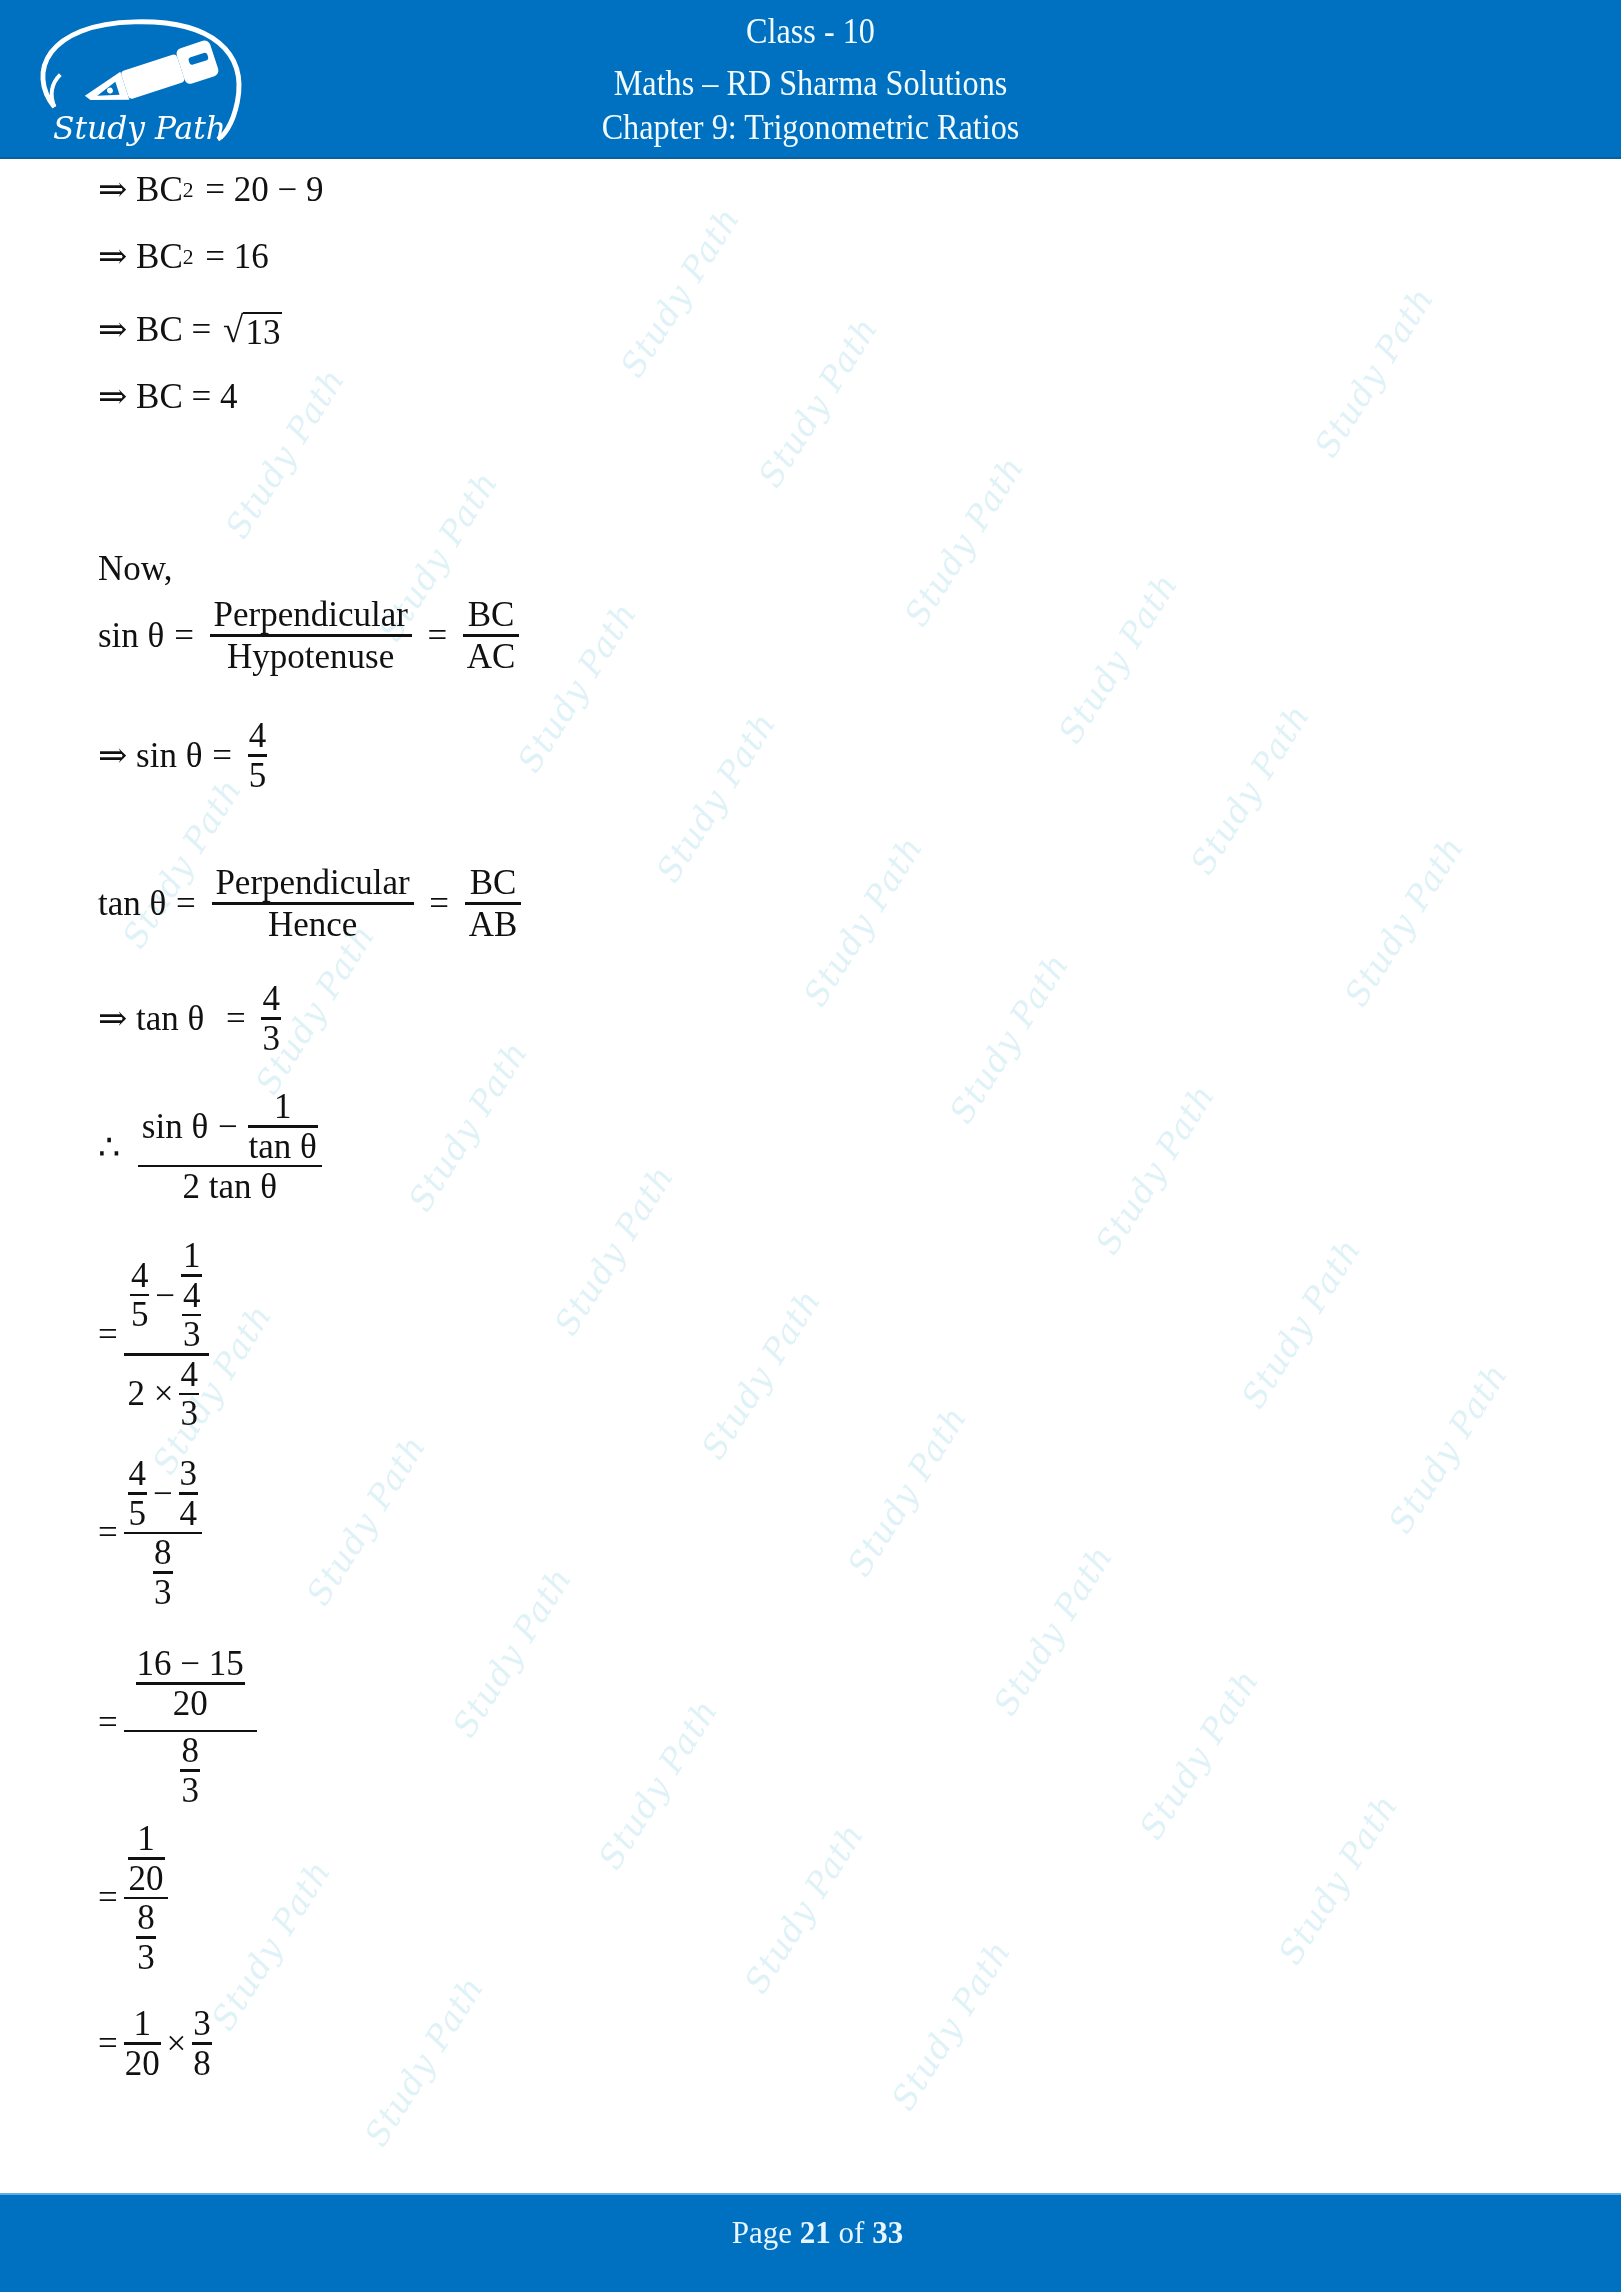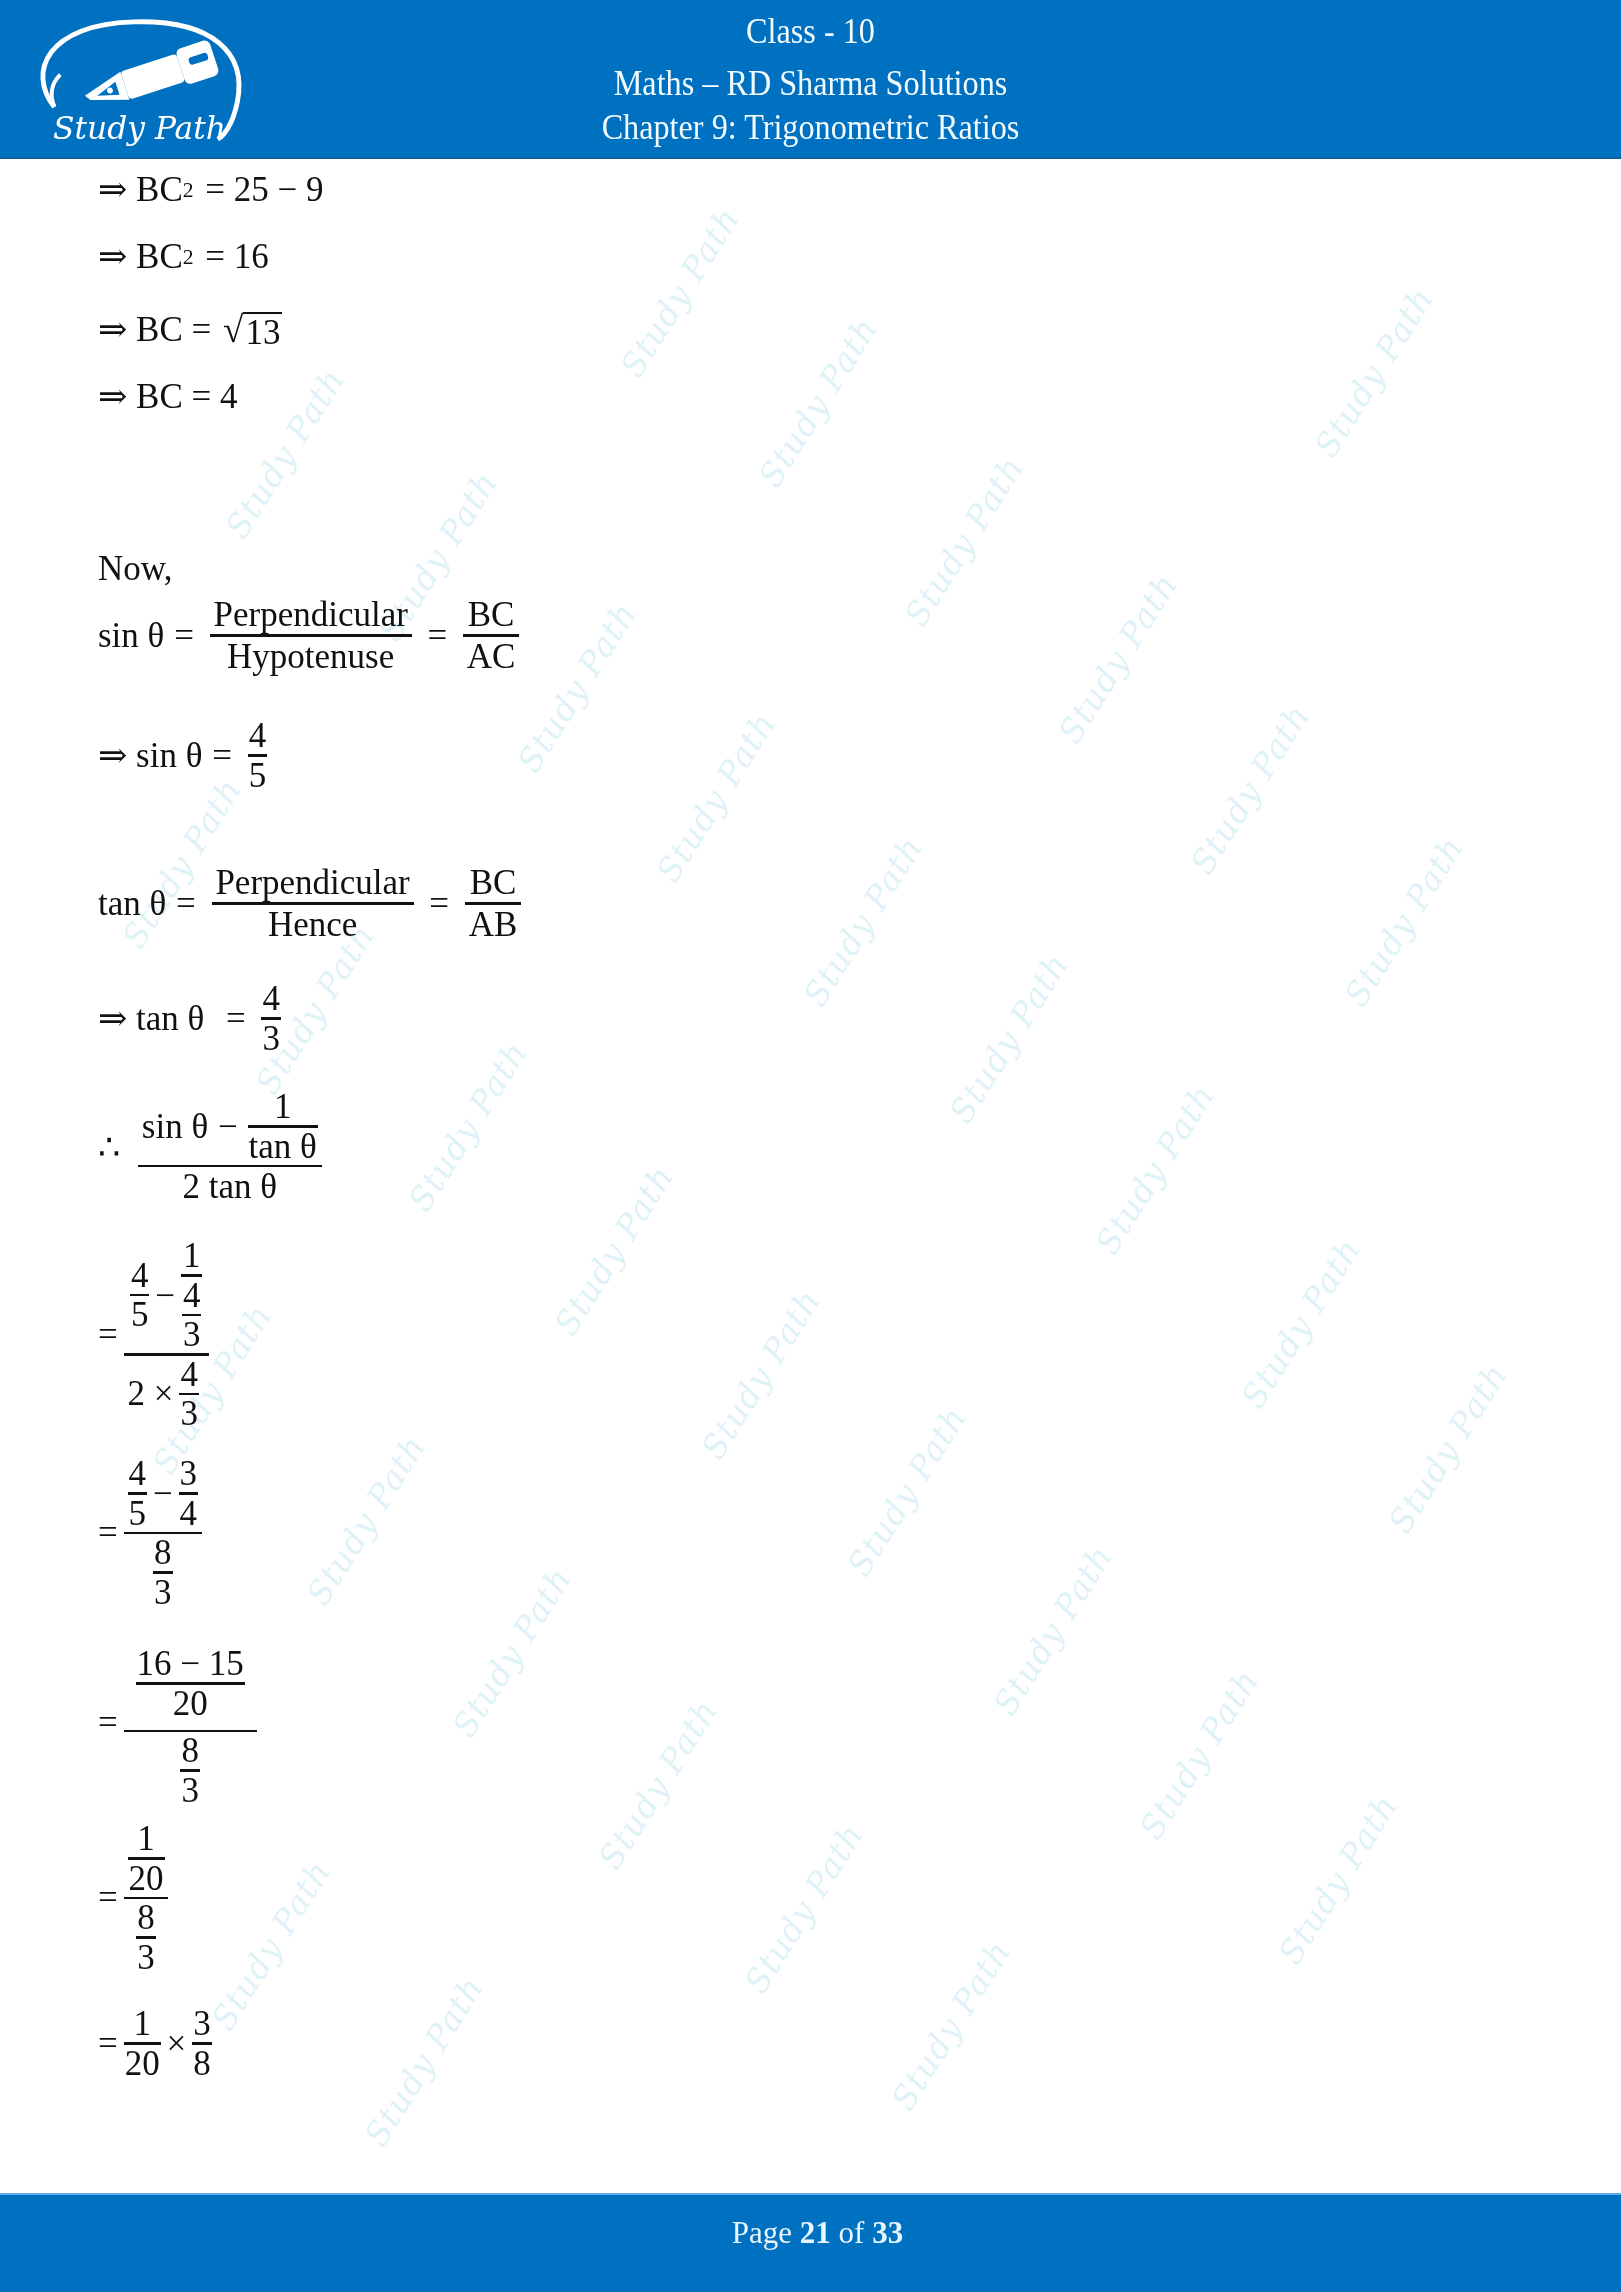--- a/index.html
+++ b/index.html
@@ -113,21 +113,21 @@
   <div class="wm" style="left:951px;top:2025px">Study Path</div>
   <div class="wm" style="left:424px;top:2061px">Study Path</div>
 </div>
 
 <div class="content">
 
   <div class="ln" style="top:168px">
     <span>⇒ BC</span>
       <sup>2</sup>
     <span class="sp"></span>
-      <span>= 25 − 9</span>
+      <span>= 20 − 9</span>
   </div>
 
   <div class="ln" style="top:235px">
     <span>⇒ BC</span>
       <sup>2</sup>
     <span class="sp"></span>
       <span>= 16</span>
   </div>
 
   <div class="ln" style="top:308px">

